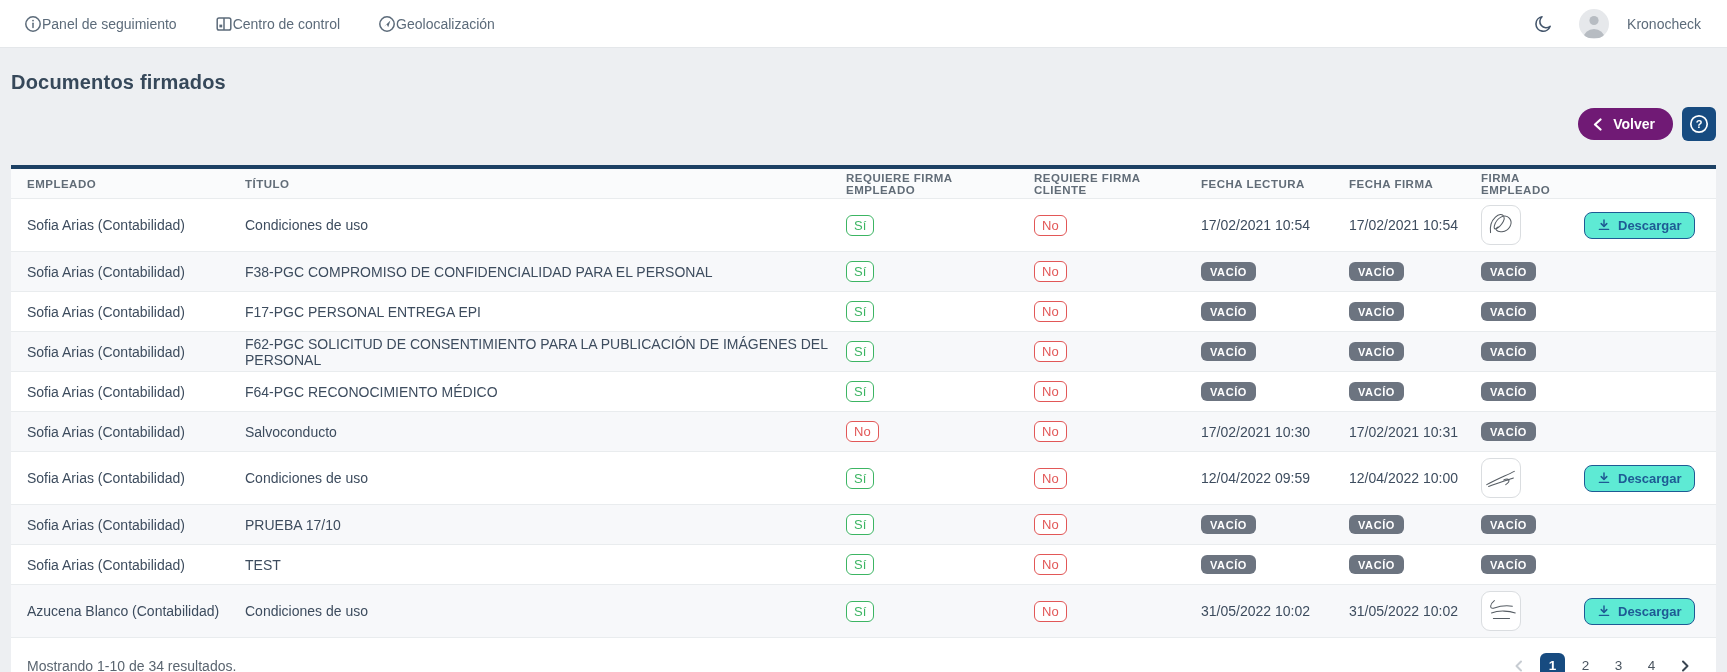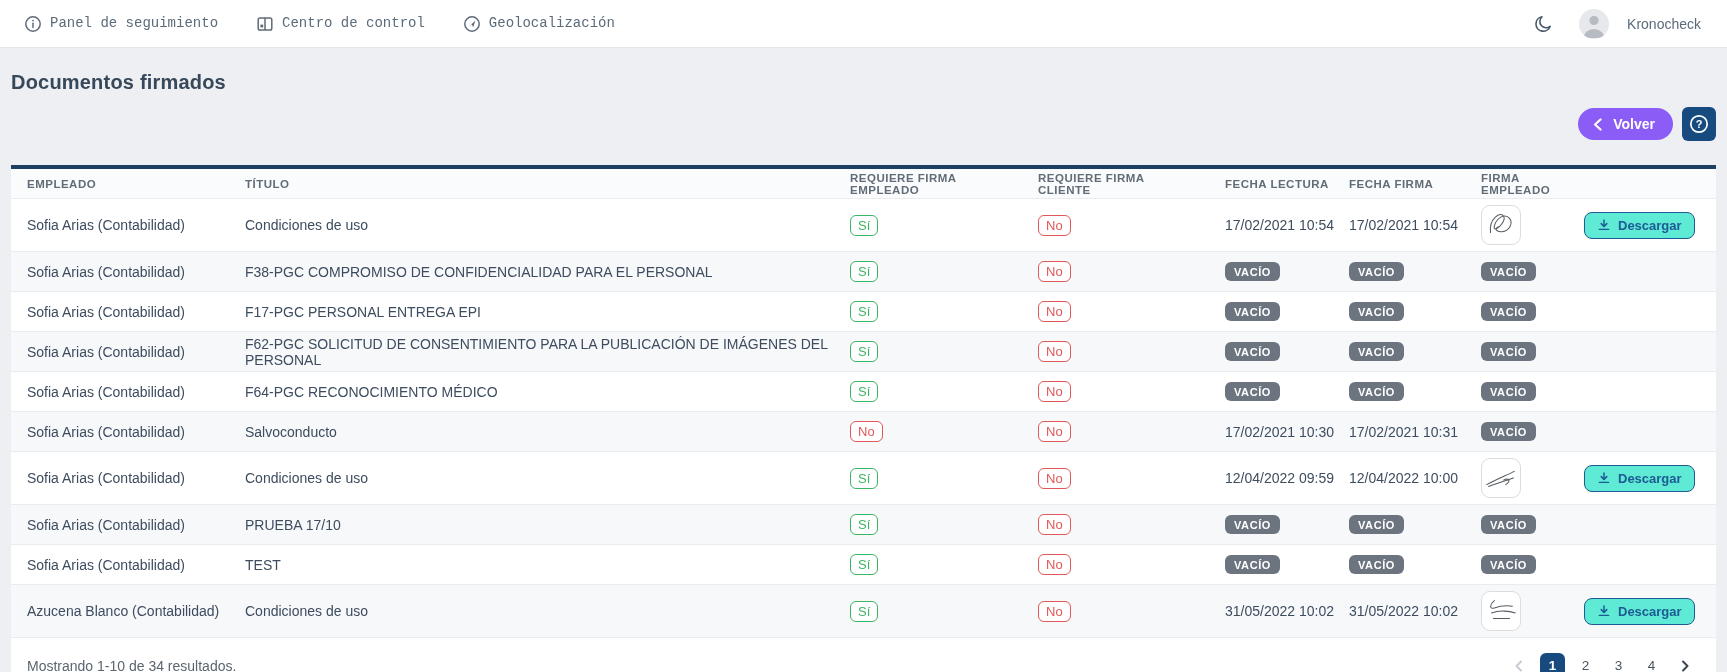--- a/index.html
+++ b/index.html
@@ -10,37 +10,37 @@
     color:#3d4c5e;
     overflow:hidden;
   }
   
   .topbar {
     height:48px; background:#ffffff; border-bottom:1px solid #e4e7ea;
     display:flex; align-items:center; justify-content:space-between;
     padding:0 26px 0 24px;
   }
   .topnav { display:flex; align-items:center; gap:38px; }
-  .nav-item { display:flex; align-items:flex-start; gap:8px; color:#5c6b7a; font-size:14px; cursor:pointer;font-family:Liberation Mono, monospace; }
+  .nav-item { display:flex; align-items:center; color:#5c6b7a; font-size:14px; cursor:pointer; }
   .nav-item svg { display:block; }
   .topbar-right { display:flex; align-items:center; gap:26px; }
   .moon-btn { color:#44566c; display:flex; cursor:pointer; }
   .user-chip { display:flex; align-items:center; gap:18px; cursor:pointer; }
   .avatar {
     width:30px; height:30px; border-radius:50%; background:#e6e8eb;
     display:flex; align-items:flex-end; justify-content:center; overflow:hidden;
   }
   .user-name { font-size:14px; color:#5c6b7a; }
 
   
   .main { padding:0 11px; }
   .page-title { font-size:20px; font-weight:700; color:#36485a; letter-spacing:.2px; margin-top:23px; }
   .actions-row { display:flex; justify-content:flex-end; align-items:center; gap:9px; margin-top:13px; }
   .back-btn {
-    display:flex; align-items:center; gap:10px; background:#8b5cf6; color:#fff;
+    display:flex; align-items:center; gap:10px; background:#701a75; color:#fff;
     border:none; border-radius:16px; padding:8px 18px 8px 14px; font-size:14px;
     font-family:inherit; font-weight:600; cursor:pointer;
   }
   .help-btn {
     width:34px; height:34px; background:#174b80; border:none; border-radius:6px;
     display:flex; align-items:center; justify-content:center; cursor:pointer;
   }
 
   
   .card { margin-top:24px; background:#ffffff; border-top:4px solid #1c4064; }
@@ -48,21 +48,21 @@
   .t-head { background:#fafbfc; height:30px; }
   .t-head .t-cell { font-size:11.5px; font-weight:700; color:#616c77; letter-spacing:.5px; }
   .t-body .t-row { min-height:40px; background:#ffffff; }
   .t-body .t-row:nth-child(even) { background:#f7f8fa; }
   .t-body .t-row.tall { min-height:53px; }
   .t-cell { font-size:14px; color:#3d4c5e; padding-right:10px; }
   .col-emp { width:218px; }
   .col-tit { flex:1; }
   .col-rfe { width:188px; }
   .col-rfc { width:167px; }
-  .col-fl  { width:124px;margin-left:20px; }
+  .col-fl  { width:148px; }
   .col-ff  { width:132px; }
   .col-fe  { width:103px; }
   .col-act { width:132px; display:flex; justify-content:flex-start; }
 
   .badge-yes, .badge-no {
     display:inline-block; font-size:13px; padding:2px 7px; border-radius:6px; background:#fff;
   }
   .badge-yes { border:1px solid #3cb563; color:#3cb563; }
   .badge-no  { border:1px solid #e25757; color:#e25757; }
   .badge-empty {

